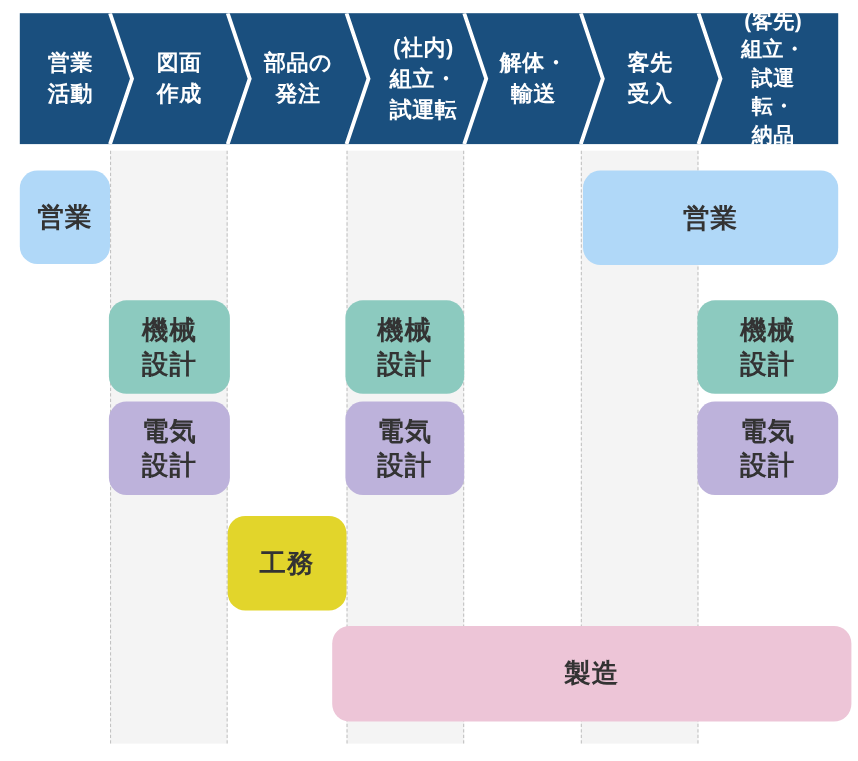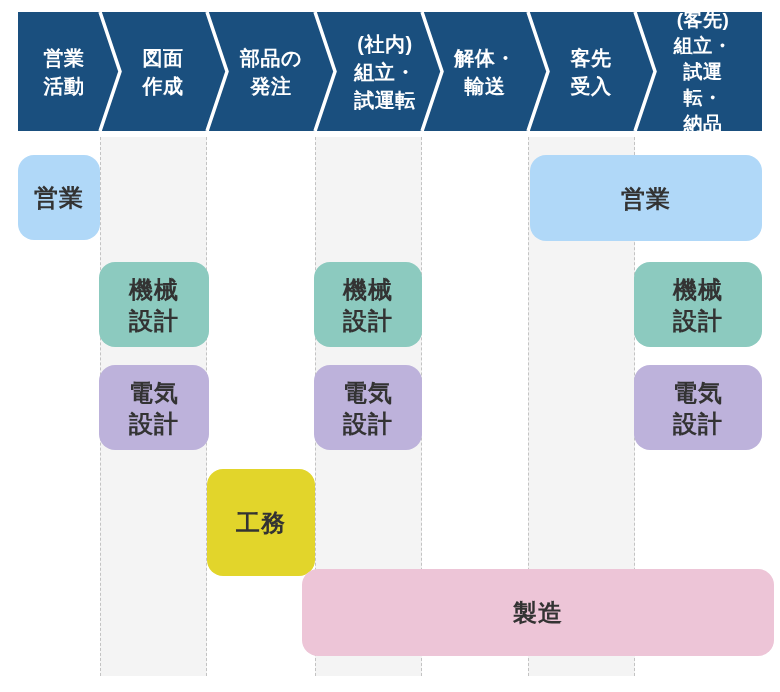--- a/index.html
+++ b/index.html
@@ -37,21 +37,21 @@
     box-sizing:border-box;
   }
   
   .box{
     position:absolute; border-radius:16px;
     display:flex; align-items:center; justify-content:center;
     font-weight:bold; font-size:24px; line-height:31px; color:var(--box-text);
     text-align:center; white-space:pre-line; z-index:2; letter-spacing:1px;
   }
   .c-light-blue{background:var(--light-blue);}
-  .c-teal{background:var(--teal);}
+  .c-teal{background:var(--teal);margin-top:11px;}
   .c-purple{background:var(--purple);}
   .c-yellow{background:var(--yellow);}
   .c-pink{background:var(--pink);}
 </style>
 </head>
 <body>
 
 <div class="canvas">
 
   <div class="banner">
@@ -98,21 +98,21 @@
 
   <div class="col-shade" style="left:100px"></div>
   <div class="col-shade" style="left:315px"></div>
   <div class="col-shade" style="left:528px"></div>
 
   <div class="box c-light-blue" style="left:18px;  top:155px; width:82px;  height:85px;">営業</div>
   <div class="box c-teal" style="left:99px;  top:262px; width:110px; height:85px;">機械
 設計</div>
   <div class="box c-purple" style="left:99px;  top:365px; width:110px; height:85px;">電気
 設計</div>
-  <div class="box c-yellow" style="left:207px; top:469px; width:108px; height:107px;">工務</div>
+  <div class="box c-yellow" style="left:207px; top:469px; width:108px; height:86px;">工務</div>
   <div class="box c-teal" style="left:314px; top:262px; width:108px; height:85px;">機械
 設計</div>
   <div class="box c-purple" style="left:314px; top:365px; width:108px; height:85px;">電気
 設計</div>
   <div class="box c-light-blue" style="left:530px; top:155px; width:232px; height:86px;">営業</div>
   <div class="box c-teal" style="left:634px; top:262px; width:128px; height:85px;">機械
 設計</div>
   <div class="box c-purple" style="left:634px; top:365px; width:128px; height:85px;">電気
 設計</div>
   <div class="box c-pink" style="left:302px; top:569px; width:472px; height:87px;">製造</div>

